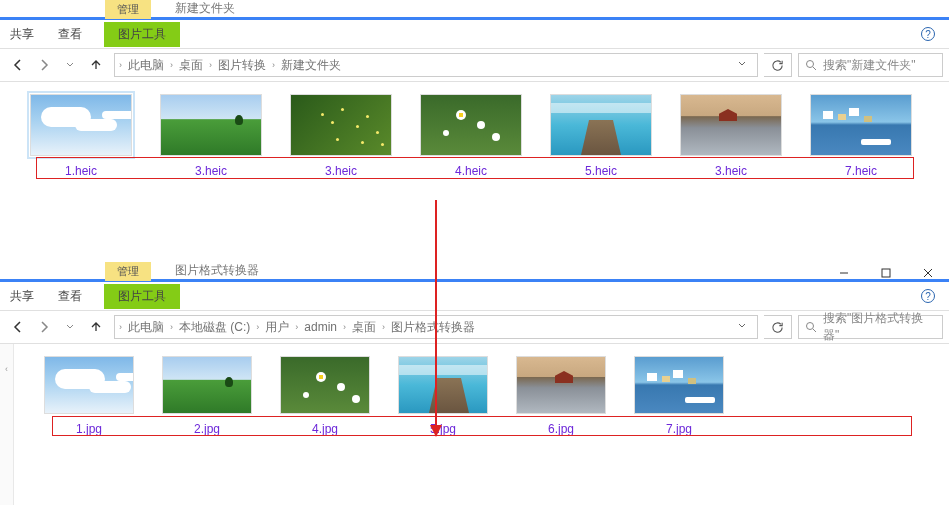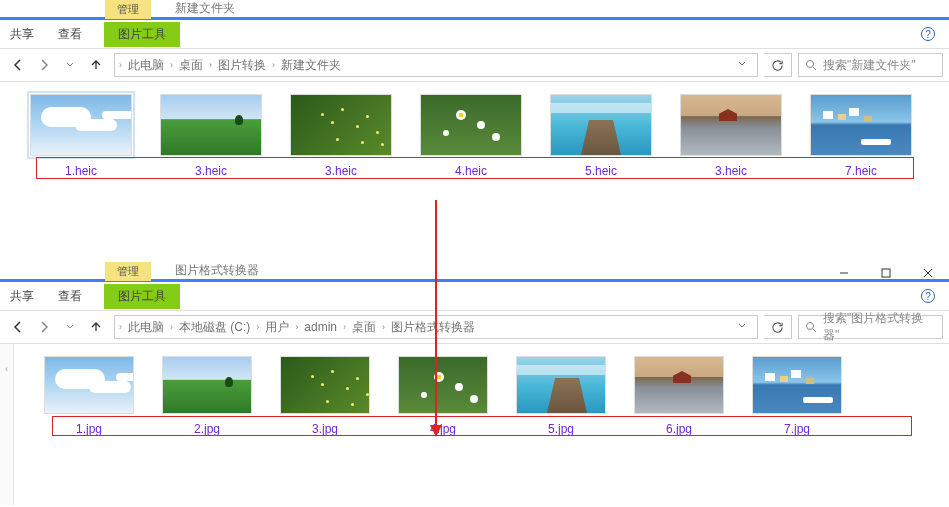--- a/index.html
+++ b/index.html
@@ -246,24 +246,20 @@
       <div class="filegrid filegrid2" id="grid2">
           <div class="fileitem">
             <div class="thumb sky"></div>
             <div class="filename">1.jpg</div>
           </div>
           <div class="fileitem">
             <div class="thumb field"></div>
             <div class="filename">2.jpg</div>
           </div>
           <div class="fileitem">
-            <div class="thumb flower1"></div>
-            <div class="filename">3.jpg</div>
-          </div>
-          <div class="fileitem">
             <div class="thumb flower2"></div>
             <div class="filename">4.jpg</div>
           </div>
           <div class="fileitem">
             <div class="thumb pier"></div>
             <div class="filename">5.jpg</div>
           </div>
           <div class="fileitem">
             <div class="thumb lakehouse"></div>
             <div class="filename">6.jpg</div>

